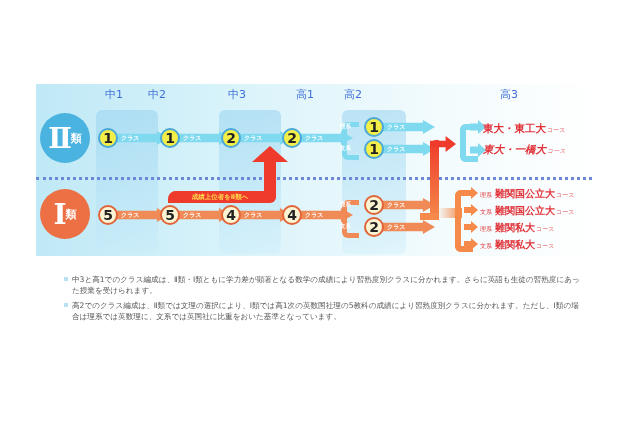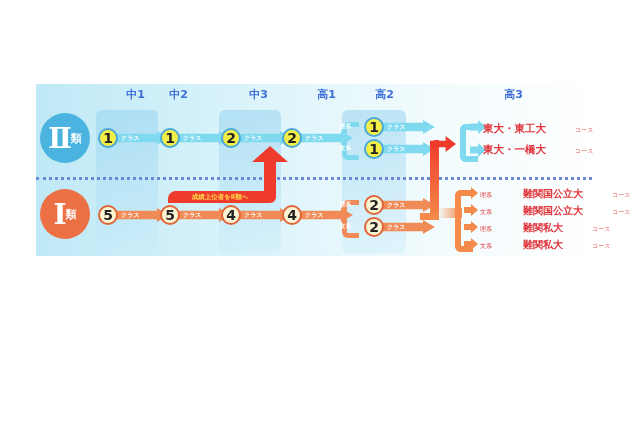--- a/index.html
+++ b/index.html
@@ -1,36 +1,36 @@
 <!DOCTYPE html>
 <html><head>
 <meta charset="utf-8">
 <style>
   html,body{margin:0;padding:0;background:#fff;}
   body{width:640px;height:426px;position:relative;overflow:hidden;font-family:"DejaVu Sans",sans-serif;}
   .panel{position:absolute;left:36px;top:84px;width:566px;height:172px;
     background:linear-gradient(90deg,#bfe9f6 0%,#d9f3fa 35%,#f2fbfd 70%,#ffffff 100%);}
   .col-bg{position:absolute;top:110px;height:144px;border-radius:6px;
     background:linear-gradient(180deg,rgba(150,210,240,0.55),rgba(200,235,250,0.35));}
-  .hdr{position:absolute;top:87px;font-size:11px;font-weight:bold;color:#3f6fd6;text-align:right;width:40px;}
+  .hdr{position:absolute;top:87px;font-size:11px;font-weight:normal;color:#3f6fd6;text-align:left;width:40px;}
   .rowlabel{position:absolute;width:50px;height:50px;border-radius:50%;color:#fff;display:flex;align-items:center;justify-content:center;}
   .rowlabel .roman{font-family:"DejaVu Serif",serif;font-size:28px;font-weight:bold;letter-spacing:-3px;}
   .rowlabel .rui{font-size:11px;font-weight:bold;margin-left:2px;}
   .dots{position:absolute;left:36px;top:177px;width:556px;height:0;border-top:3px dotted #6e88d8;}
   .step{position:absolute;height:20px;display:flex;align-items:center;}
   .num{width:20px;height:20px;border-radius:50%;display:flex;align-items:center;justify-content:center;
     font-weight:bold;font-size:14px;color:#222;box-sizing:border-box;position:relative;z-index:2;}
   .num.blue{background:#f3ee48;border:2px solid #4aa7d8;}
   .num.orange{background:#fbf4d2;border:2px solid #e0643a;}
   .arr{height:14px;margin-left:-4px;display:flex;align-items:center;padding-left:7px;padding-right:10px;font-size:6px;font-weight:bold;color:#fff;
     clip-path:polygon(0 20%,78% 20%,78% 0,100% 50%,78% 100%,78% 80%,0 80%);}
   .arr.blue{background:#7fd9ef;}
   .arr.orange{background:#f08a56;}
   .branch{position:absolute;font-size:5.5px;color:#fff;font-weight:bold;}
-  .dest{position:absolute;font-weight:bold;color:#e0343a;white-space:nowrap;display:flex;align-items:baseline;gap:28px;}
+  .dest{position:absolute;font-weight:bold;color:#e0343a;white-space:nowrap;display:flex;align-items:baseline;}
   .dest .sub{font-size:6px;color:#e0343a;margin-right:3px;font-weight:normal;}
   .dest .course{font-size:6px;color:#e46060;font-weight:normal;margin-left:1px;}
   .notes{position:absolute;left:64px;top:274px;width:520px;font-size:7.6px;color:#555;line-height:11px;}
   .note{position:relative;padding-left:8px;margin-bottom:4px;}
   .note::before{content:"";position:absolute;left:0;top:3px;width:4px;height:4px;background:#b7e0f2;}
   .uplabel{position:absolute;left:170px;top:191px;width:100px;height:12px;background:#ef3b2c;border-radius:6px 6px 0 0;
     color:#ffd84a;font-size:6.5px;font-weight:bold;display:flex;align-items:center;justify-content:center;}
 </style>
 </head>
 <body>
@@ -38,22 +38,22 @@
 <div class="panel"></div>
 
 <div class="col-bg" style="left:96px;width:62px;"></div>
 <div class="col-bg" style="left:219px;width:62px;"></div>
 <div class="col-bg" style="left:342px;width:64px;"></div>
 
 <div class="hdr" style="left:105px;">中1</div>
 <div class="hdr" style="left:148px;">中2</div>
 <div class="hdr" style="left:228px;">中3</div>
 <div class="hdr" style="left:296px;">高1</div>
-<div class="hdr" style="left:354px;">高2</div>
-<div class="hdr" style="left:483px;">高3</div>
+<div class="hdr" style="left:344px;">高2</div>
+<div class="hdr" style="left:500px;">高3</div>
 
 <div class="rowlabel" style="left:40px;top:113px;background:#4ab3e0;">
   <span class="roman">Ⅱ</span>
     <span class="rui">類</span>
 </div>
 <div class="rowlabel" style="left:40px;top:189px;background:#ec7044;">
   <span class="roman">Ⅰ</span>
     <span class="rui">類</span>
 </div>
 
@@ -89,21 +89,21 @@
   </div>
 
 <div style="position:absolute;left:460px;top:124px;width:12px;height:26px;border:6px solid #7fd9ef;border-right:none;border-radius:6px 0 0 6px;"></div>
 <div style="position:absolute;left:470px;top:120px;width:16px;height:14px;background:#7fd9ef;clip-path:polygon(0 25%,50% 25%,50% 0,100% 50%,50% 100%,50% 75%,0 75%);"></div>
 <div style="position:absolute;left:470px;top:143px;width:16px;height:14px;background:#7fd9ef;clip-path:polygon(0 25%,50% 25%,50% 0,100% 50%,50% 100%,50% 75%,0 75%);"></div>
 
 <div class="dest" style="left:483px;top:122px;font-size:10.5px;">
     <span>東大・東工大</span>
     <span class="course">コース</span>
   </div>
-<div class="dest" style="left:483px;top:143px;font-size:10.5px;">
+<div class="dest" style="left:483px;top:143px;font-size:10.5px;font-style:italic;">
     <span>東大・一橋大</span>
     <span class="course">コース</span>
   </div>
 
 <div class="step" style="left:98px;top:205px;">
     <div class="num orange">5</div>
     <div class="arr orange" style="width:38px;">クラス</div>
   </div>
 <div class="step" style="left:160px;top:205px;">
     <div class="num orange">5</div>
@@ -161,13 +161,15 @@
     <span>難関私大</span>
     <span class="course">コース</span>
   </div>
 <div class="dest" style="left:480px;top:238px;font-size:10px;">
     <span class="sub">文系</span>
     <span>難関私大</span>
     <span class="course">コース</span>
   </div>
 
 <div class="notes">
+  <div class="note">中3と高1でのクラス編成は、Ⅱ類・Ⅰ類ともに学力差が顕著となる数学の成績により習熟度別クラスに分かれます。さらに英語も生徒の習熟度にあった授業を受けられます。</div>
+  <div class="note">高2でのクラス編成は、Ⅱ類では文理の選択により、Ⅰ類では高1次の英数国社理の5教科の成績により習熟度別クラスに分かれます。ただし、Ⅰ類の場合は理系では英数理に、文系では英国社に比重をおいた基準となっています。</div>
 </div>
 
 </body></html>

